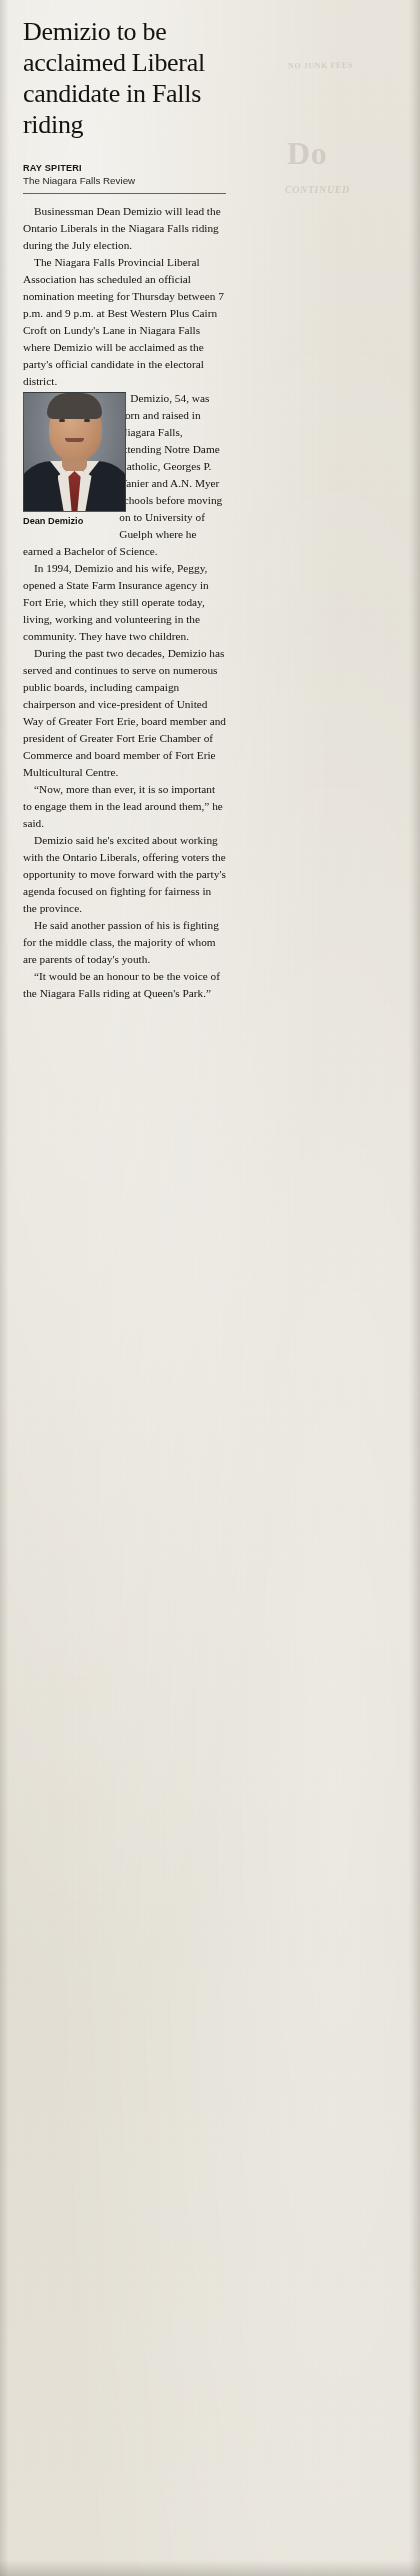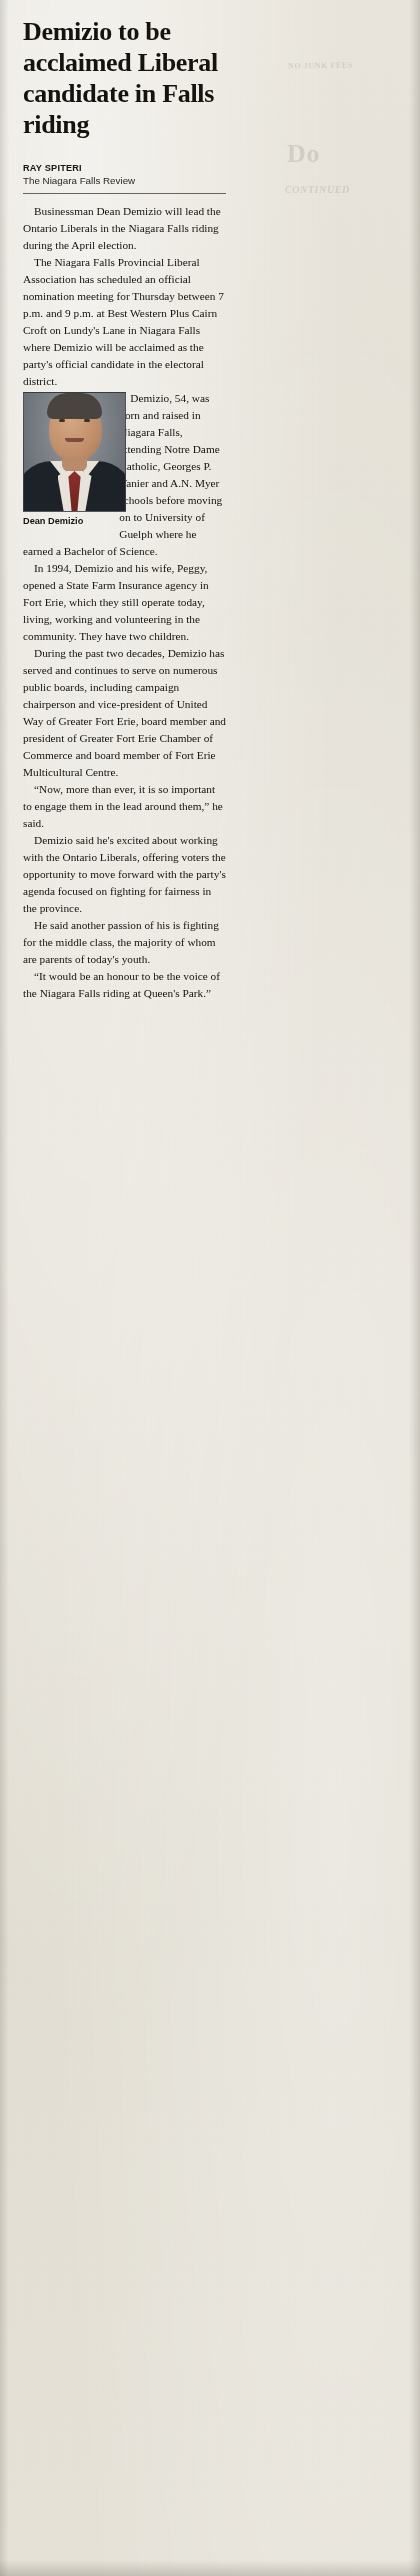--- a/index.html
+++ b/index.html
@@ -39,35 +39,35 @@
   
   .bleed {
     position: absolute;
     pointer-events: none;
     color: rgba(120,110,100,0.20);
     font-family: "Liberation Serif", serif;
     font-weight: bold;
     letter-spacing: 0.6px;
   }
   .bleed-1 { top: 61px; left: 288px; font-size: 8px; transform: rotate(-0.6deg); }
-  .bleed-2 { top: 140px; left: 287px; font-size: 26px; line-height: 27px; }
+  .bleed-2 { top: 140px; left: 287px; font-size: 32px; line-height: 27px; }
   .bleed-3 { top: 184px; left: 285px; font-size: 10px; font-style: italic; }
 
   .column {
     position: absolute;
     left: 23px;
     top: 16px;
     width: 203px;
   }
 
   
   .headline {
     margin: 0;
     font-family: "Liberation Serif", serif;
-    font-weight: bold;
+    font-weight: normal;
     font-size: 26px;
     line-height: 31px;
     letter-spacing: -0.3px;
     color: #15120f;
   }
 
   .byline {
     margin-top: 23px;
     font-family: "Liberation Sans", sans-serif;
     font-weight: bold;
@@ -248,21 +248,21 @@
 
     <h1 class="headline">Demizio to be acclaimed Liberal candidate in Falls riding</h1>
 
     <div class="byline">RAY SPITERI</div>
     <div class="source">The Niagara Falls Review</div>
 
     <div class="rule"></div>
 
     <div class="body-text clearfix">
 
-      <p class="first">Businessman Dean Demizio will lead the Ontario Liberals in the Niagara Falls riding during the April election.</p>
+      <p class="first">Businessman Dean Demizio will lead the Ontario Liberals in the Niagara Falls riding during the July election.</p>
       <p>The Niagara Falls Provincial Liberal Association has scheduled an official nomination meeting for Thursday between 7 p.m. and 9 p.m. at Best Western Plus Cairn Croft on Lundy's Lane in Niagara Falls where Demizio will be acclaimed as the party's official candidate in the electoral district.</p>
 
       <div class="photo-wrap">
         <div class="photo">
           <div class="ph-bg"></div>
           <div class="ph-body"></div>
           <div class="ph-shirt"></div>
           <div class="ph-tie"></div>
           <div class="ph-collar-l"></div>
           <div class="ph-collar-r"></div>

